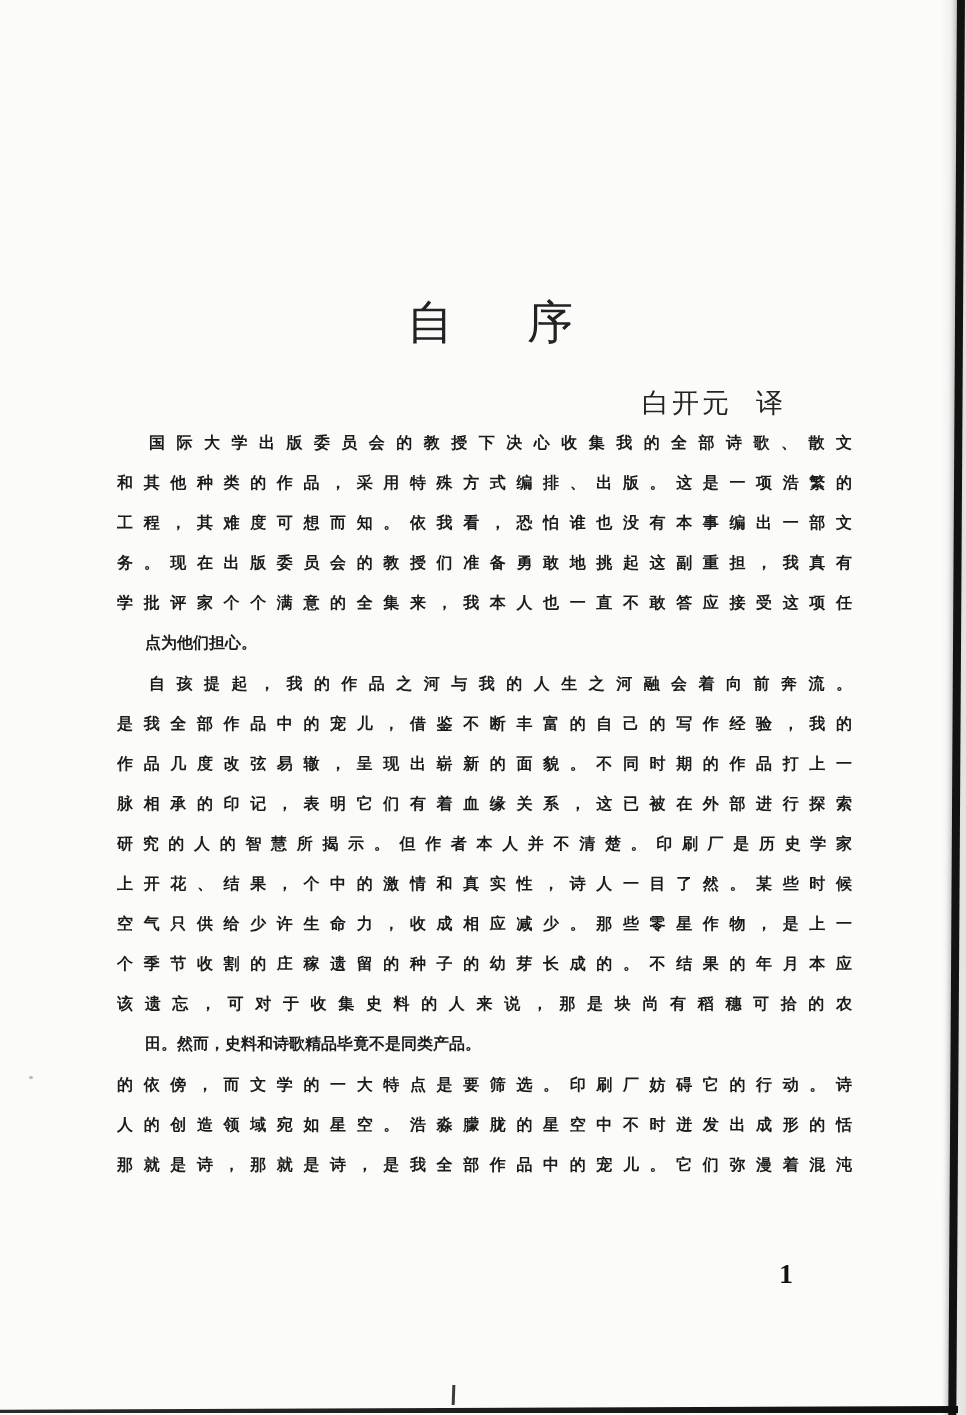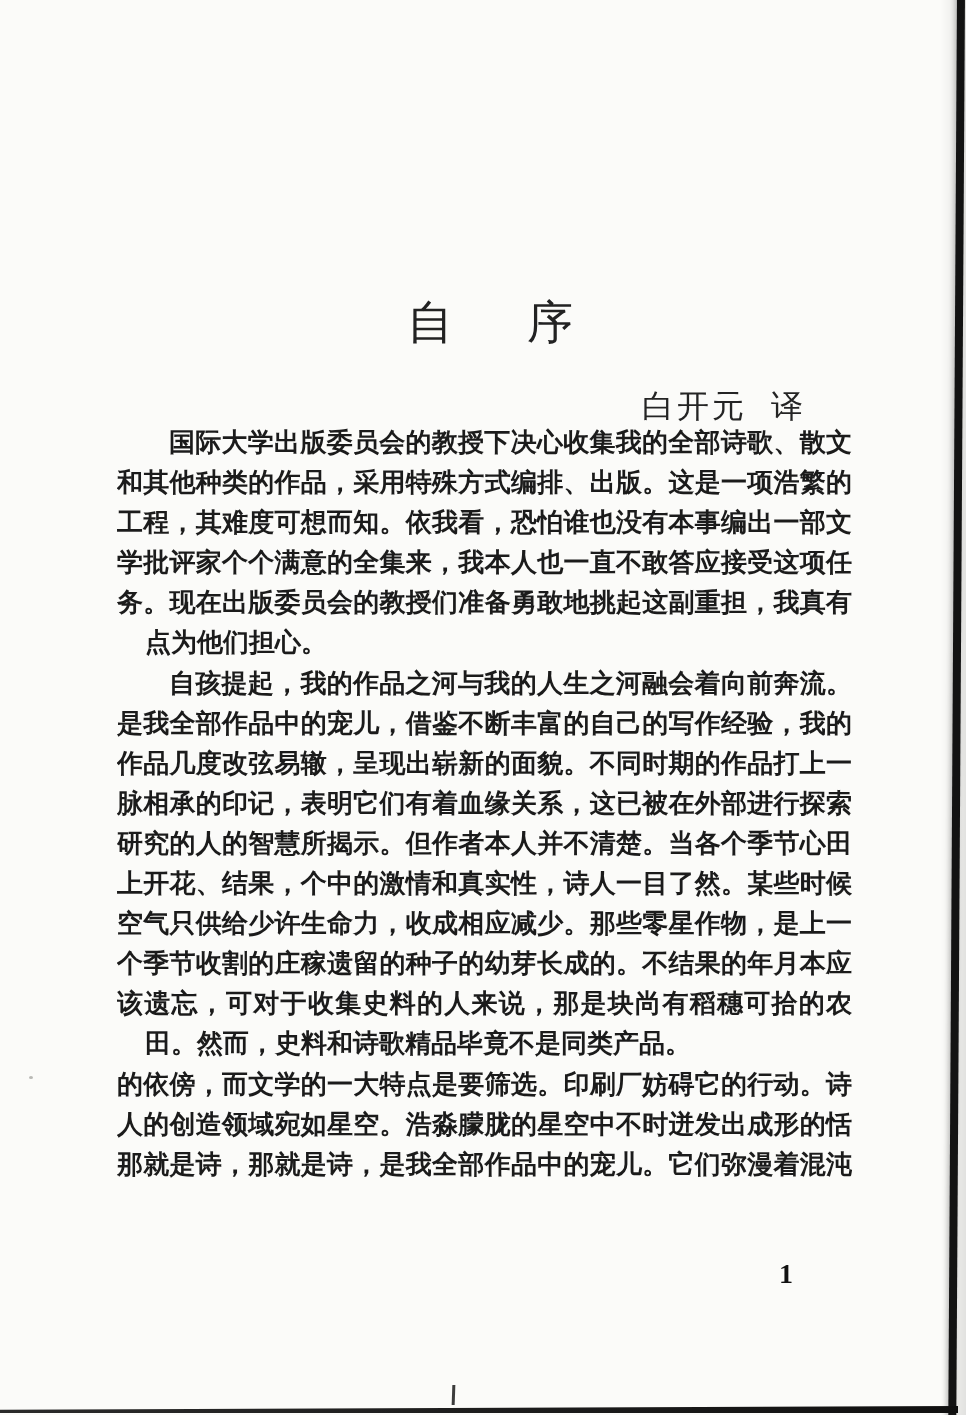--- a/index.html
+++ b/index.html
@@ -34,34 +34,34 @@
     font-size: 46px;
     line-height: 52px;
     color: #222;
   }
   .byline {
     position: absolute;
     top: 385px;
     left: 642px;
     display: flex;
     gap: 24px;
-    font-size: 32px;
+    font-size: 27px;
     letter-spacing: 3px;
     color: #242424;
   }
   .body-text {
     position: absolute;
     top: 423px;
     left: 117px;
     width: 735px;
   }
   .line {
     height: 40.1px;
     line-height: 40.1px;
-    font-size: 26px;
+    font-size: 16px;
     font-weight: 600;
     white-space: nowrap;
     overflow: hidden;
     text-align: justify;
     text-align-last: justify;
     text-justify: inter-character;
     color: #1b1b1b;
   }
   .line.indent { text-indent: 2em; }
   .line.end { text-align-last: left; margin-left: 28px; }
@@ -124,28 +124,28 @@
 
   <div class="byline">
     <span>白开元</span>
     <span>译</span>
   </div>
 
   <div class="body-text">
       <div class="line indent">国际大学出版委员会的教授下决心收集我的全部诗歌、散文</div>
       <div class="line">和其他种类的作品，采用特殊方式编排、出版。这是一项浩繁的</div>
       <div class="line">工程，其难度可想而知。依我看，恐怕谁也没有本事编出一部文</div>
+      <div class="line">务。现在出版委员会的教授们准备勇敢地挑起这副重担，我真有</div>
       <div class="line">学批评家个个满意的全集来，我本人也一直不敢答应接受这项任</div>
-      <div class="line">务。现在出版委员会的教授们准备勇敢地挑起这副重担，我真有</div>
       <div class="line end">点为他们担心。</div>
       <div class="line indent">自孩提起，我的作品之河与我的人生之河融会着向前奔流。</div>
       <div class="line">是我全部作品中的宠儿，借鉴不断丰富的自己的写作经验，我的</div>
       <div class="line">作品几度改弦易辙，呈现出崭新的面貌。不同时期的作品打上一</div>
       <div class="line">脉相承的印记，表明它们有着血缘关系，这已被在外部进行探索</div>
-      <div class="line">研究的人的智慧所揭示。但作者本人并不清楚。当各个季节心田</div>
+      <div class="line">研究的人的智慧所揭示。但作者本人并不清楚。印刷厂是历史学家</div>
       <div class="line">上开花、结果，个中的激情和真实性，诗人一目了然。某些时候</div>
       <div class="line">空气只供给少许生命力，收成相应减少。那些零星作物，是上一</div>
       <div class="line">个季节收割的庄稼遗留的种子的幼芽长成的。不结果的年月本应</div>
       <div class="line">该遗忘，可对于收集史料的人来说，那是块尚有稻穗可拾的农</div>
       <div class="line end">田。然而，史料和诗歌精品毕竟不是同类产品。</div>
       <div class="line">的依傍，而文学的一大特点是要筛选。印刷厂妨碍它的行动。诗</div>
       <div class="line">人的创造领域宛如星空。浩淼朦胧的星空中不时迸发出成形的恬</div>
       <div class="line">那就是诗，那就是诗，是我全部作品中的宠儿。它们弥漫着混沌</div>
     </div>
 

